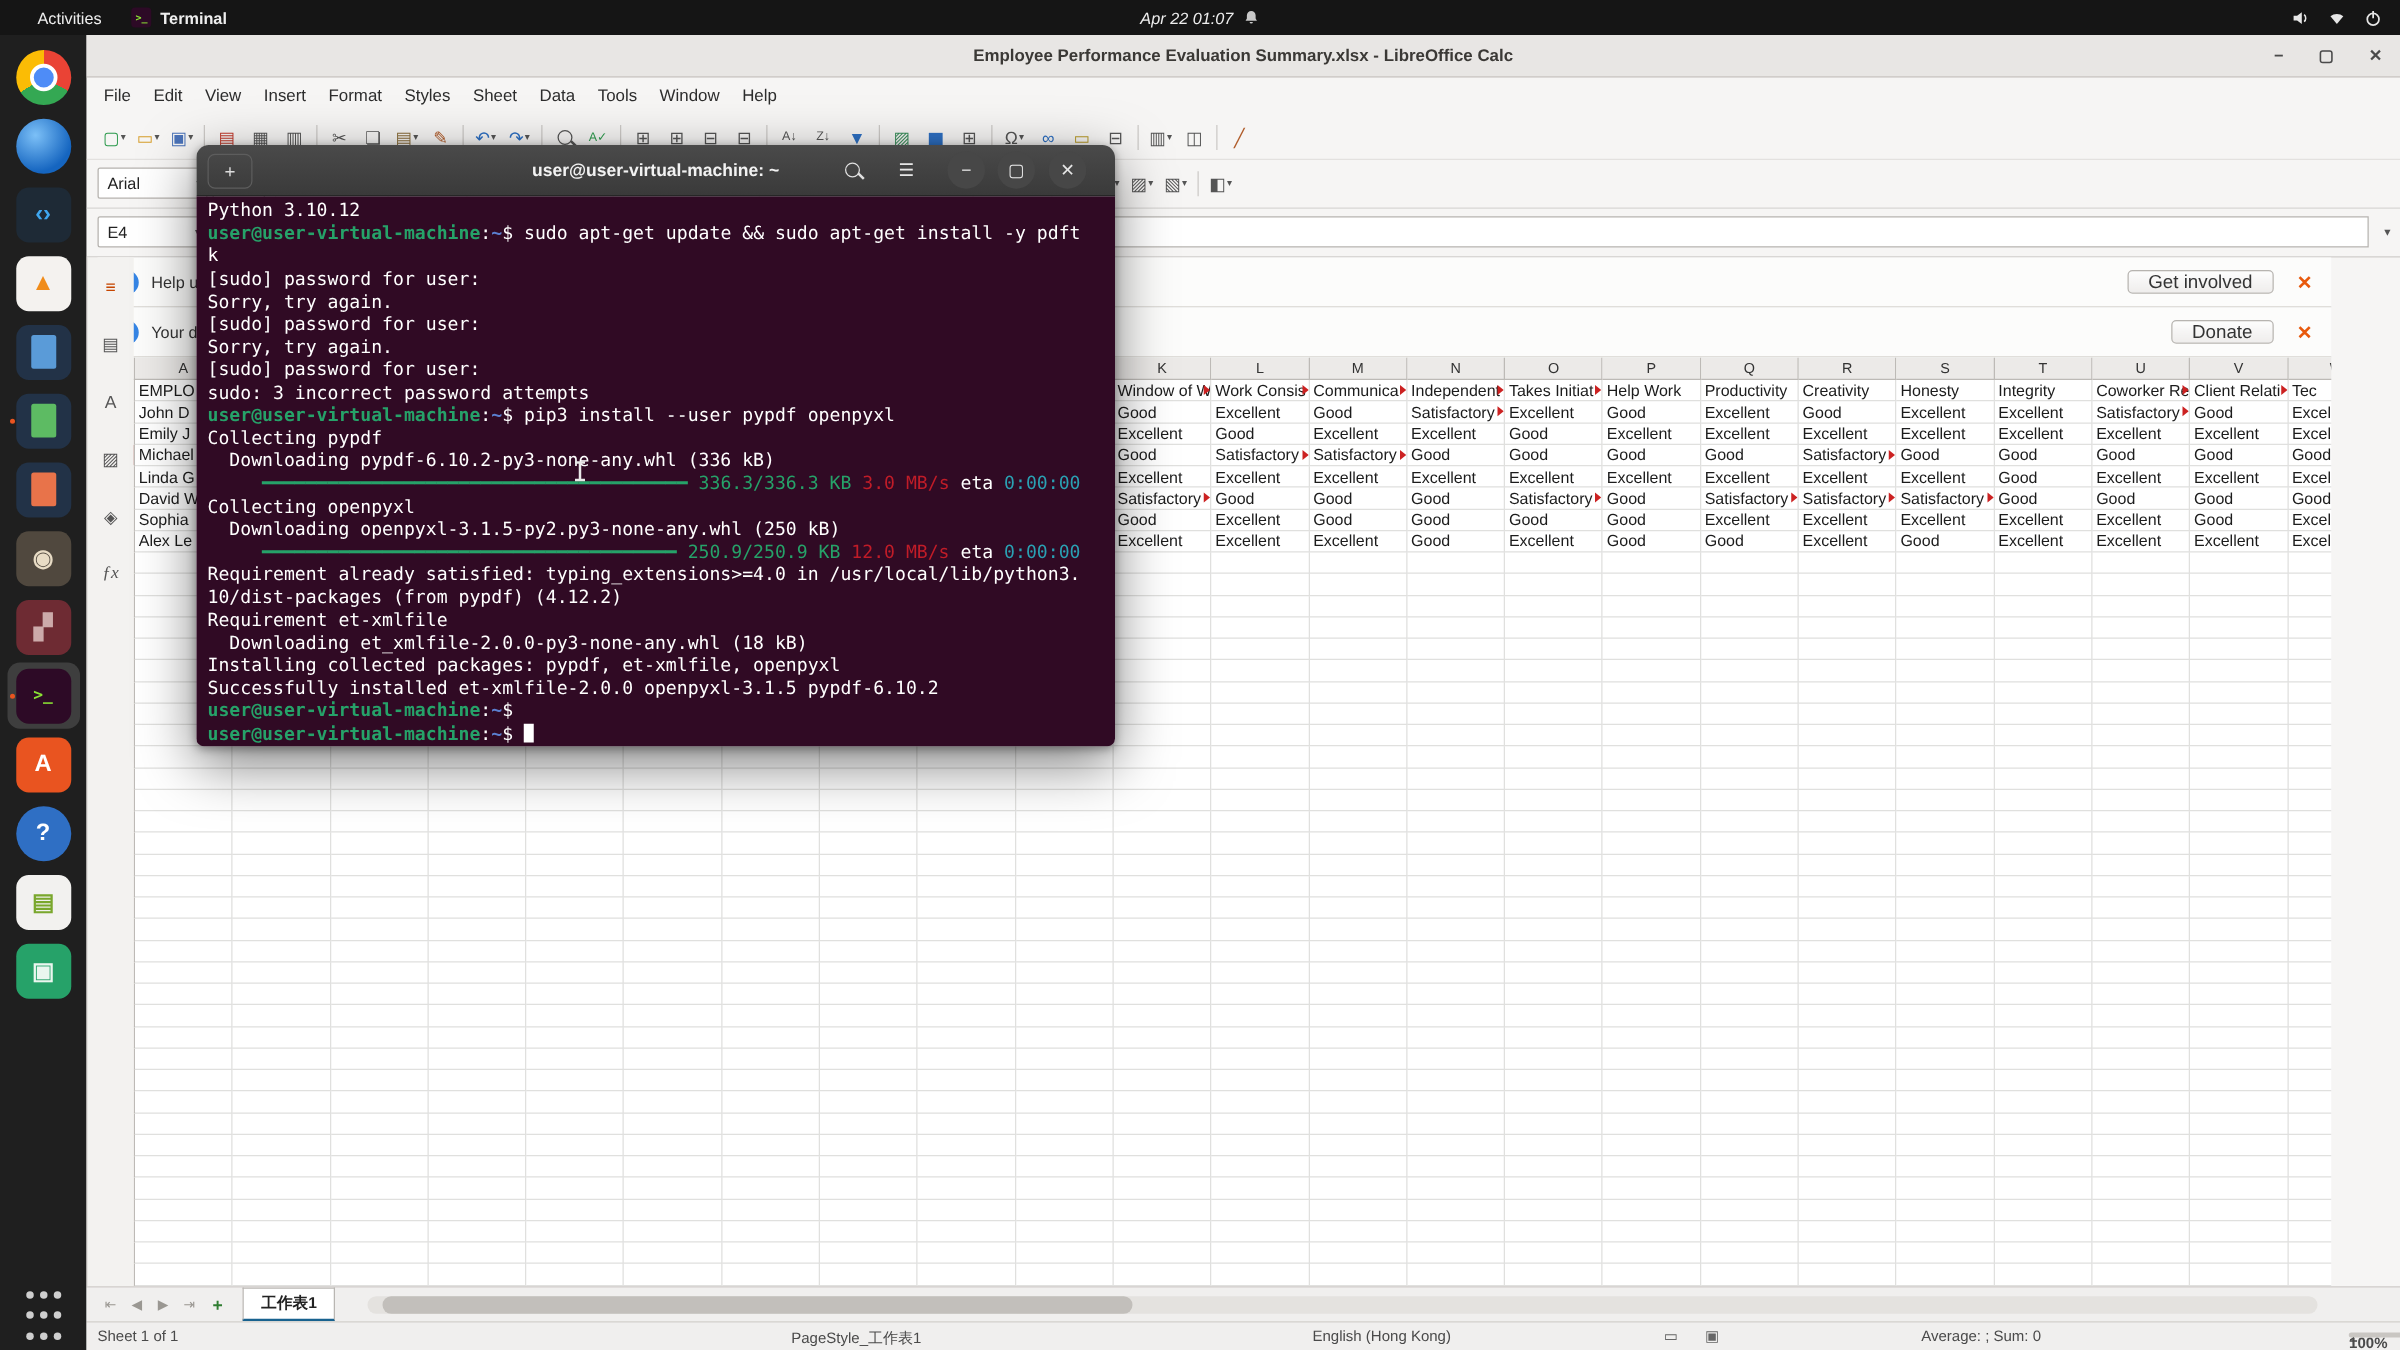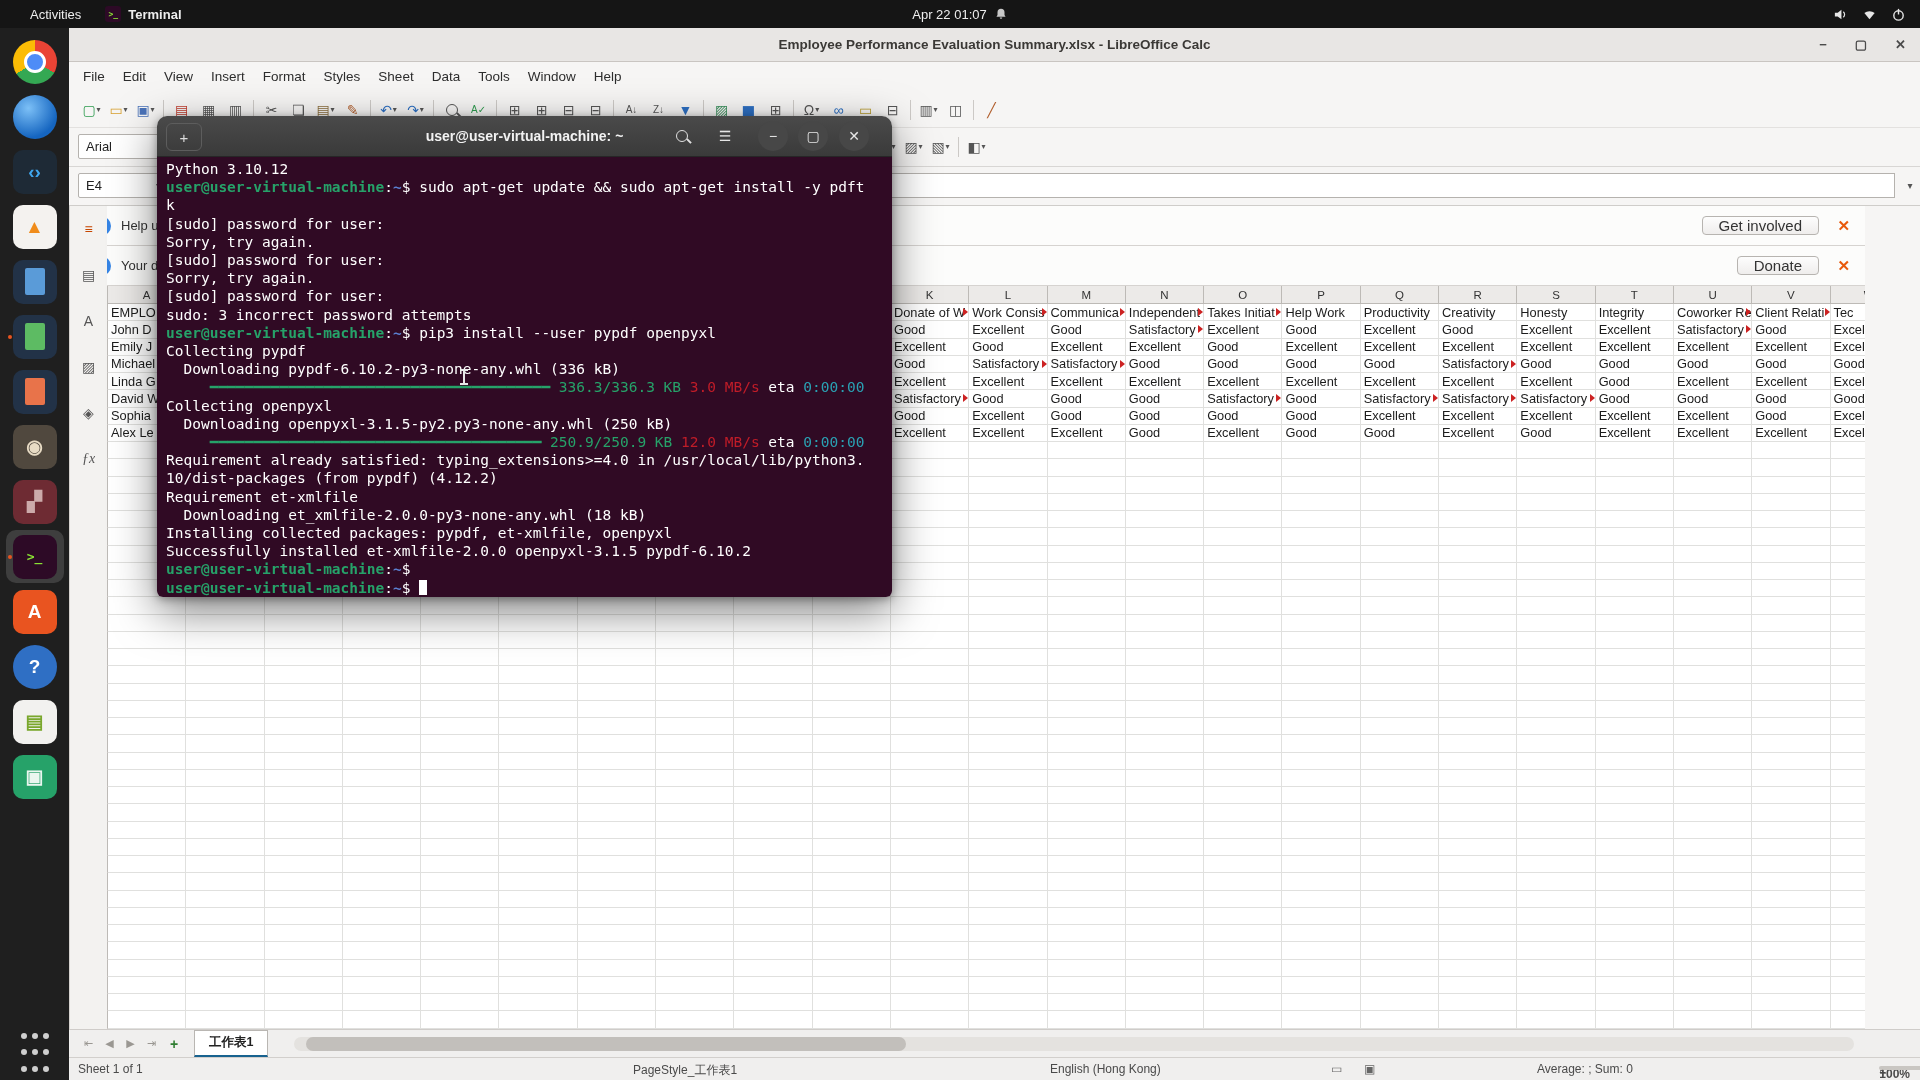--- a/index.html
+++ b/index.html
@@ -8,21 +8,21 @@
 
   
   #topbar{position:absolute;left:0;top:0;width:1920px;height:28px;background:#151515;color:#eee;
           display:flex;align-items:center;font-size:13px;z-index:100;}
   .tb-left{display:flex;align-items:center;gap:4px;padding-left:10px;margin-left:10px;}
   .tb-item{padding:3px 10px;border-radius:4px;}
   .tb-app{display:flex;align-items:center;gap:7px;font-weight:bold;}
   .mini-term{width:16px;height:16px;background:#2d0a26;border-radius:3px;color:#8ae234;
              font-family:"DejaVu Sans Mono",monospace;font-size:8px;display:flex;align-items:center;justify-content:center;}
   .tb-center{position:absolute;left:0;right:0;display:flex;justify-content:center;align-items:center;gap:7px;pointer-events:none;}
-  .tb-center span{pointer-events:auto;}
+  .tb-center span{pointer-events:auto;font-style:italic;}
   .tb-right{margin-left:auto;display:flex;align-items:center;gap:14px;padding-right:14px;}
 
   
   #dock{position:absolute;left:0;top:28px;width:69px;height:1052px;background:#1f1f1f;z-index:90;
         display:flex;flex-direction:column;align-items:center;padding-top:6px;box-sizing:border-box;}
   .dock-item{width:58px;height:53px;display:flex;align-items:center;justify-content:center;position:relative;margin:1px 0;border-radius:10px;}
   .dock-item.active{background:rgba(255,255,255,.14);}
   .run-dot{position:absolute;left:2px;top:50%;margin-top:-2px;width:4px;height:4px;border-radius:50%;background:#e95420;}
   .di{width:44px;height:44px;border-radius:10px;display:flex;align-items:center;justify-content:center;
       font-size:19px;font-weight:bold;}
@@ -530,21 +530,21 @@
         <span class="cell">EMPLO</span>
         <span class="cell"></span>
         <span class="cell"></span>
         <span class="cell"></span>
         <span class="cell"></span>
         <span class="cell"></span>
         <span class="cell"></span>
         <span class="cell"></span>
         <span class="cell"></span>
         <span class="cell"></span>
-        <span class="cell ovf">Donate of W</span>
+        <span class="cell ovf">Window of W</span>
         <span class="cell ovf">Work Consis</span>
         <span class="cell ovf">Communica</span>
         <span class="cell ovf">Independent</span>
         <span class="cell ovf">Takes Initiat</span>
         <span class="cell">Help Work</span>
         <span class="cell">Productivity</span>
         <span class="cell">Creativity</span>
         <span class="cell">Honesty</span>
         <span class="cell">Integrity</span>
         <span class="cell ovf">Coworker Re</span>

